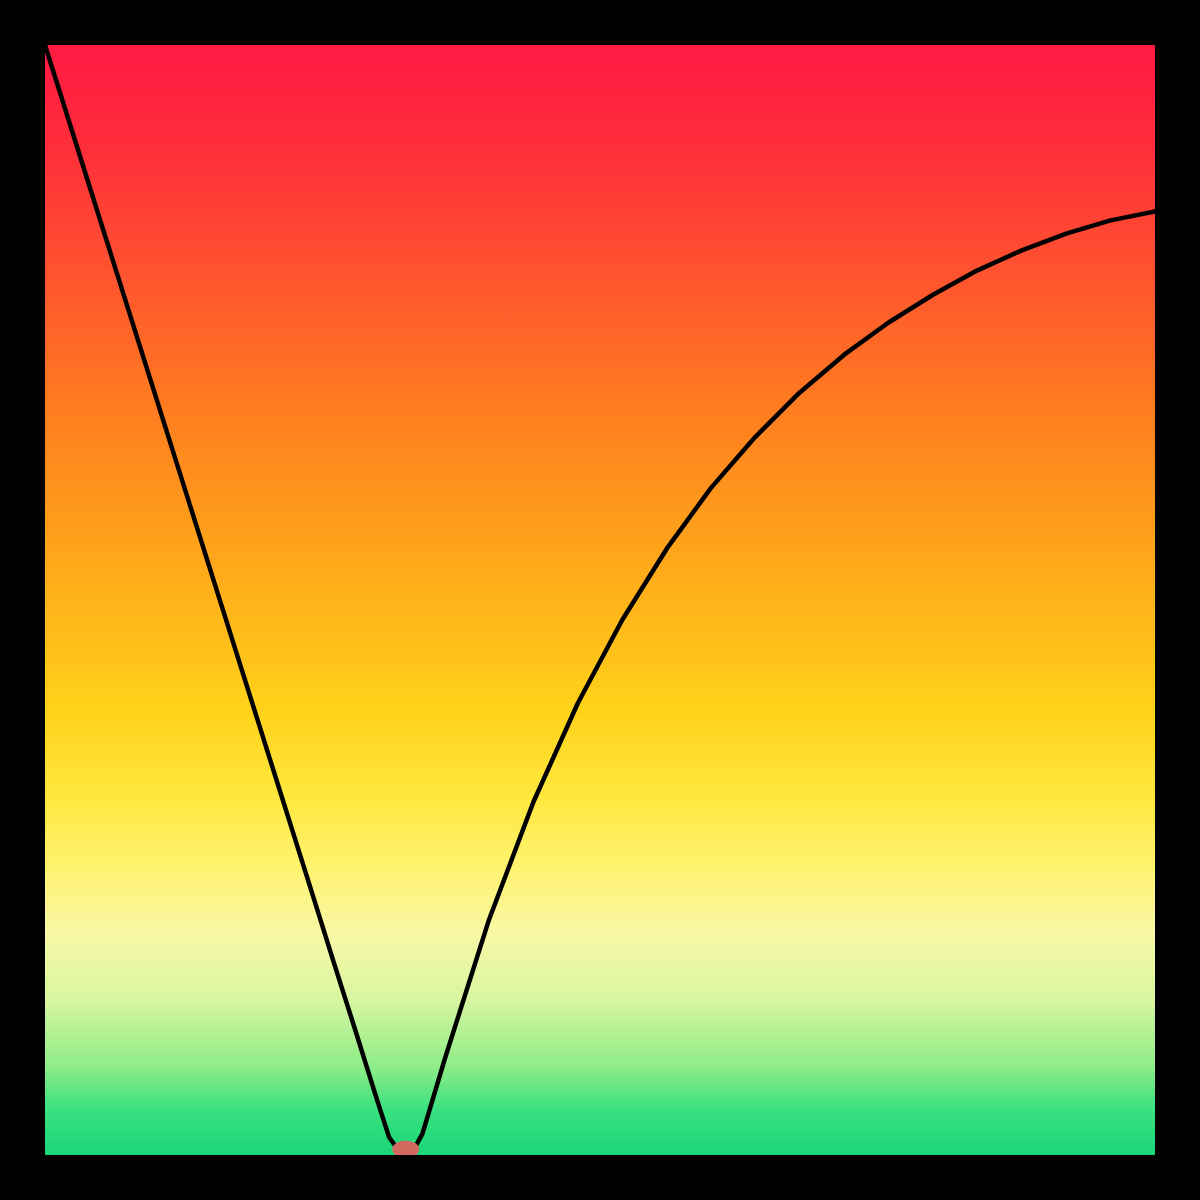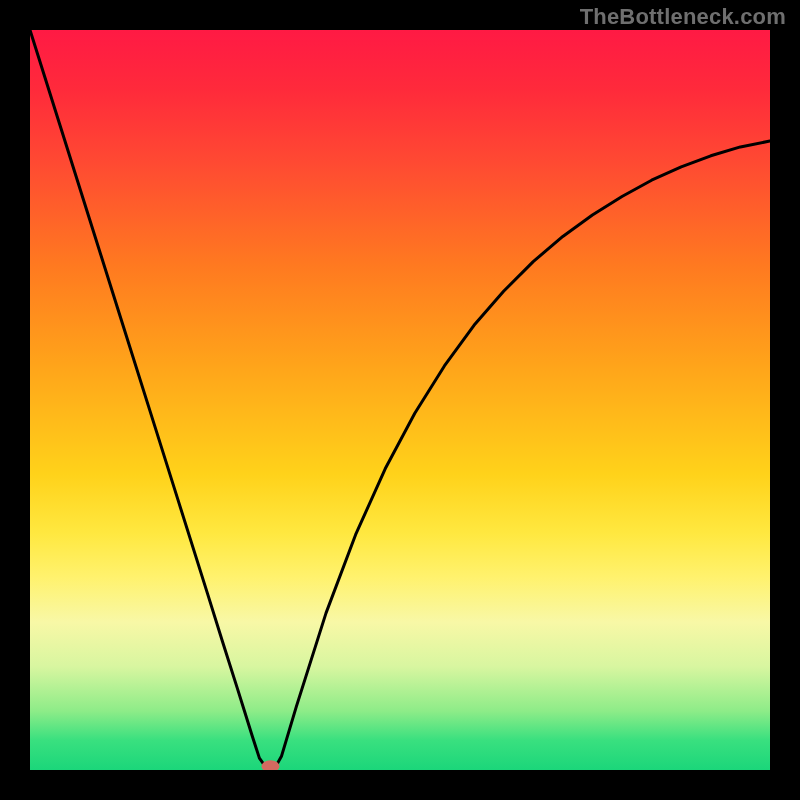--- a/index.html
+++ b/index.html
@@ -52,14 +52,13 @@
 </head>
 <body>
 
 <div class="stage">
   <div class="plot-area">
     <svg class="plot-svg" viewBox="0 0 740 740" preserveAspectRatio="none">
       <path fill="none" stroke="#000" stroke-width="3" stroke-linejoin="round" stroke-linecap="round" d="M0.00 0.00 L29.60 93.98 L59.20 187.96 L88.80 281.94 L118.40 375.92 L148.00 469.90 L177.60 563.88 L192.40 611.24 L207.20 657.86 L214.60 681.54 L222.00 705.22 L229.40 728.16 L236.80 738.52 L244.20 739.26 L251.60 725.94 L266.40 676.36 L296.00 583.12 L325.60 504.68 L355.20 438.82 L384.80 383.32 L414.40 335.96 L444.00 295.26 L473.60 261.22 L503.20 231.62 L532.80 206.46 L562.40 185.00 L592.00 166.50 L621.60 150.22 L651.20 136.90 L680.80 125.80 L710.40 116.92 L740.00 111.00"></path>
       <ellipse rx="9" ry="6" fill="#d36a60" cx="240.50" cy="736.30"></ellipse>
     </svg>
   </div>
-  <div class="watermark">TheBottleneck.com</div>
 </div>
 
 </body></html>

